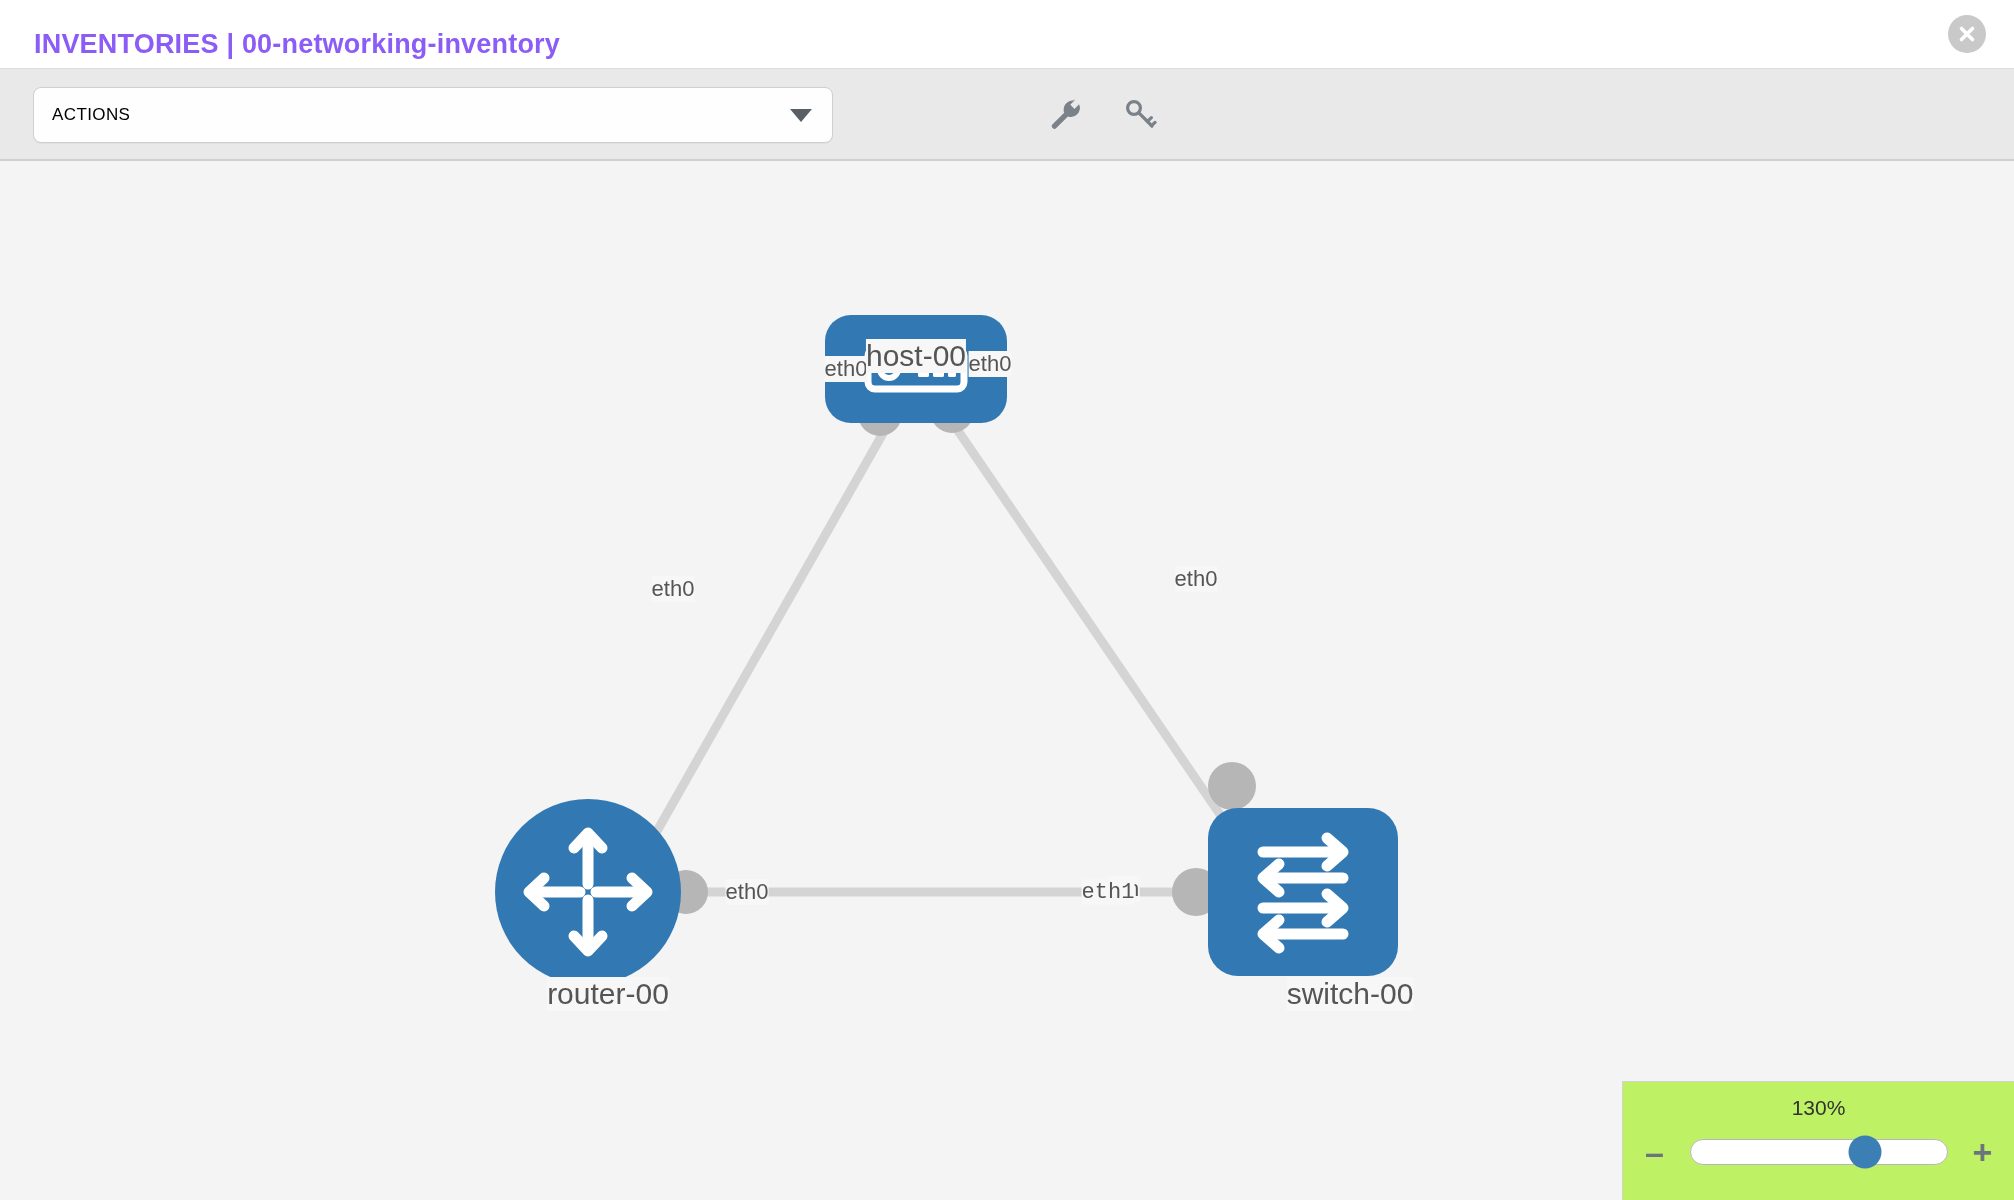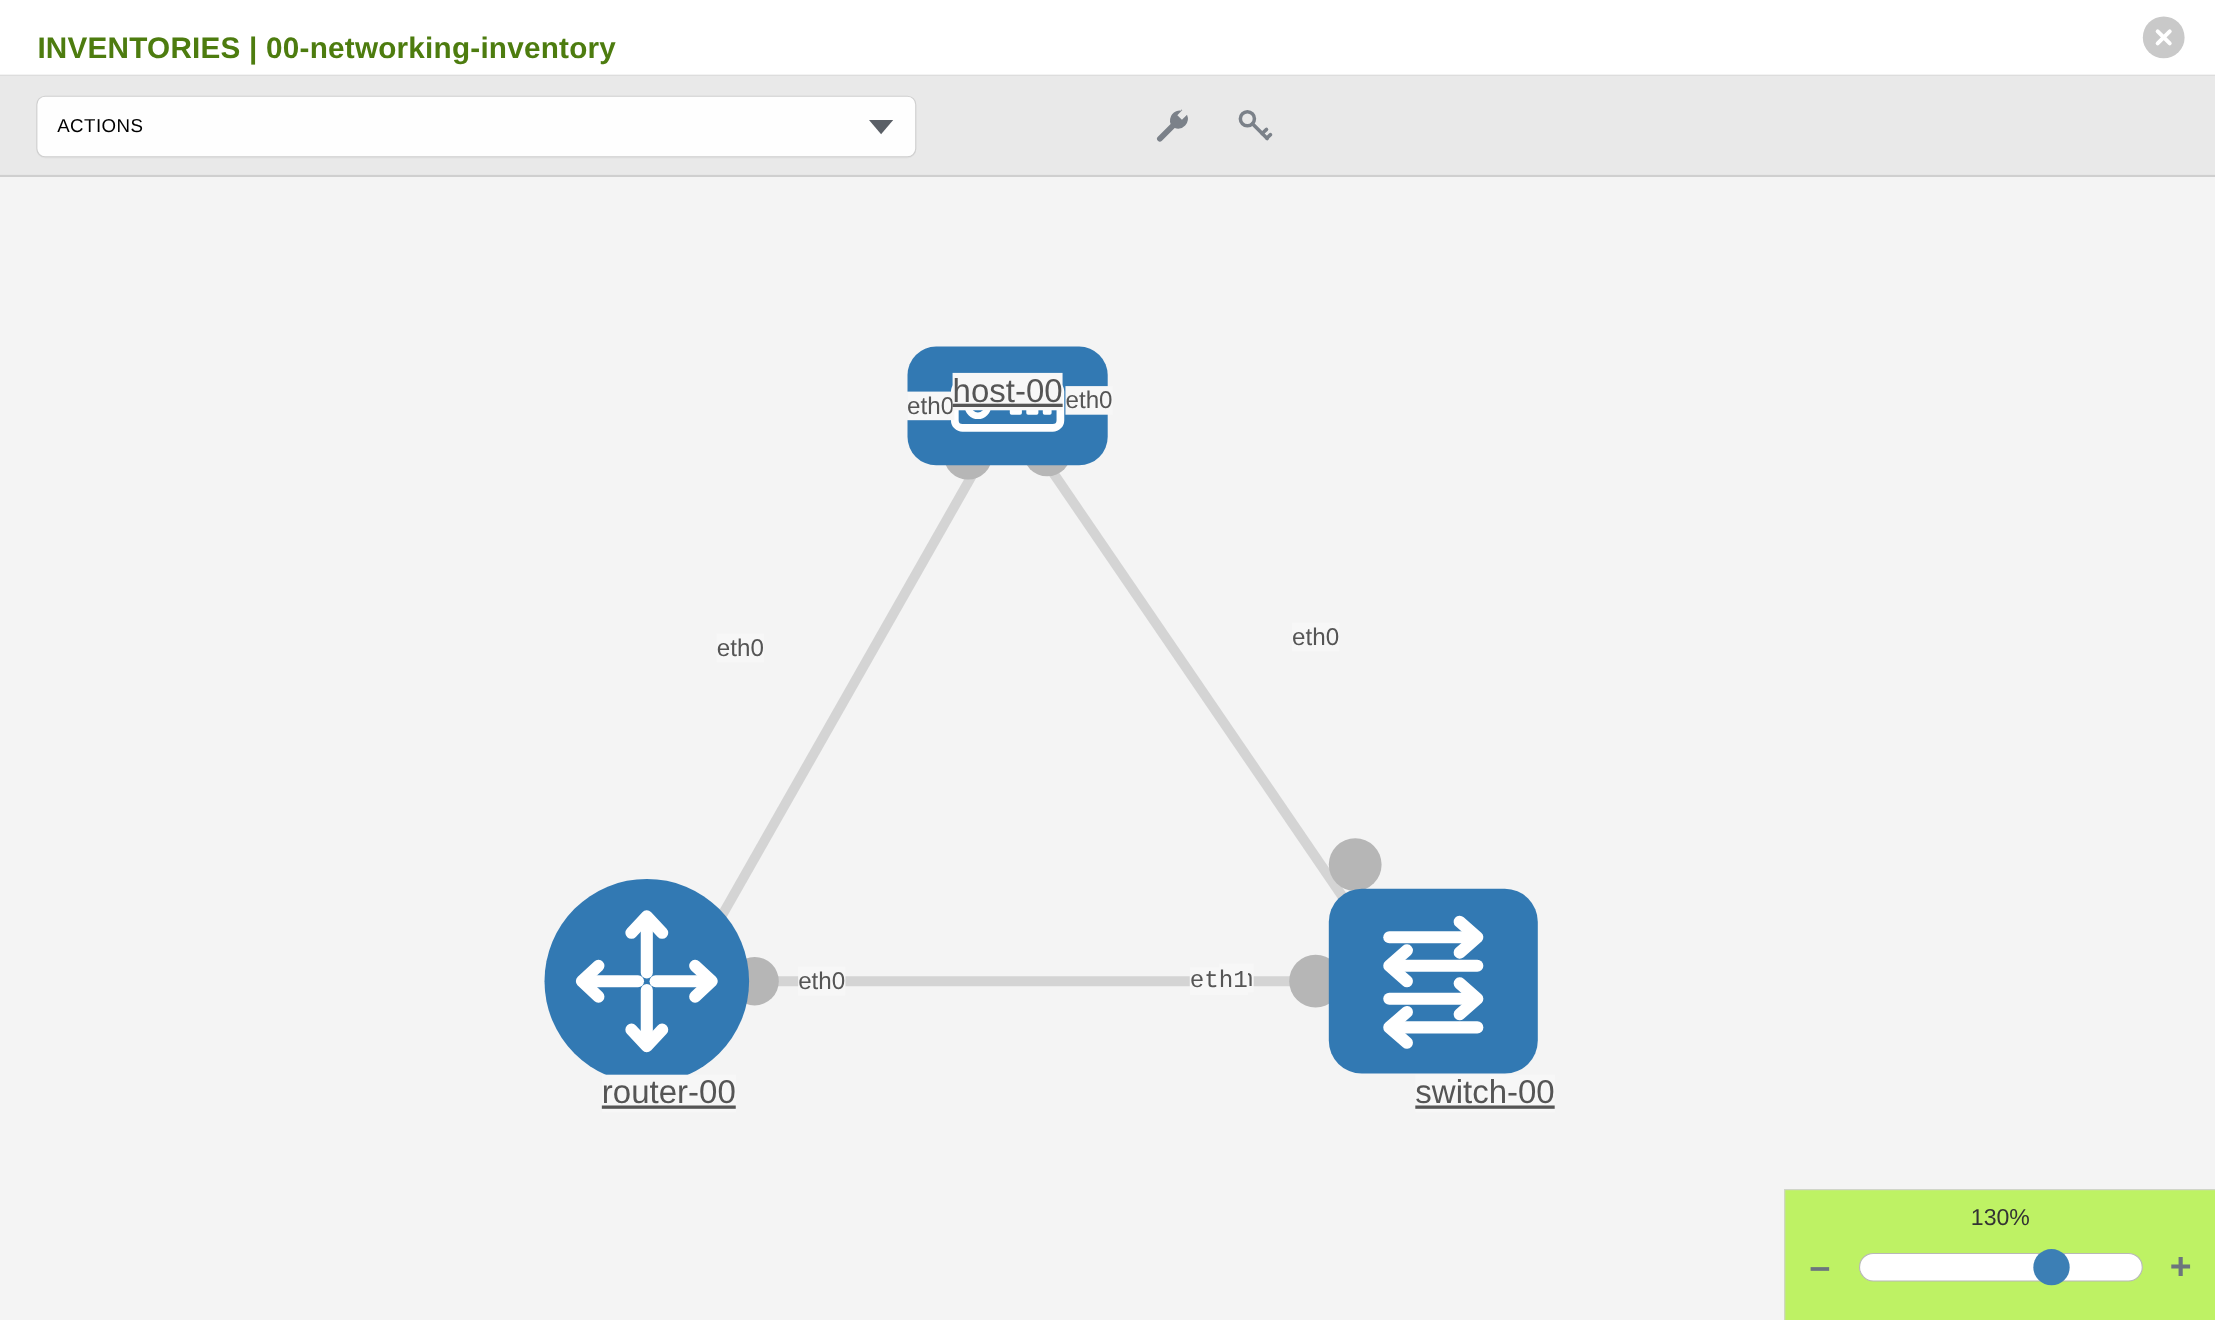--- a/index.html
+++ b/index.html
@@ -14,21 +14,21 @@
   
   .header {
     position: absolute; left:0; top:0; width:2014px; height:68px;
     background:#fff;
     display:flex; align-items:center;
   }
   .header-title {
     margin-left: 34px;
     font-size: 27px;
     font-weight: bold;
-    color: #4d7c0f;
+    color: #8b5cf6;
     letter-spacing: .2px;
     white-space: nowrap;
     margin-top: 20px;
   }
   .close-btn {
     position:absolute; right:28px; top:50%; transform:translateY(-50%);
     width:38px; height:38px; border-radius:50%;
     background:#c9c9c9;
     display:flex; align-items:center; justify-content:center;
     cursor:pointer;
@@ -79,21 +79,21 @@
 
   
   .node-label {
     position:absolute;
     color:#555;
     background:#f7f7f7;
     white-space:nowrap;
     transform:translate(-50%,-50%);
     pointer-events:none;
   }
-  .label-node { font-size:30px;text-decoration:underline; }
+  .label-node { font-size:30px; }
   .label-iface { font-size:22px; }
 
   
   .zoom-widget {
     position:absolute; left:1622px; top:1081px;
     width:392px; height:119px;
     background:#bef264;
     border-left:1px solid #d2d2d2;
     border-top:1px solid #d2d2d2;
   }

